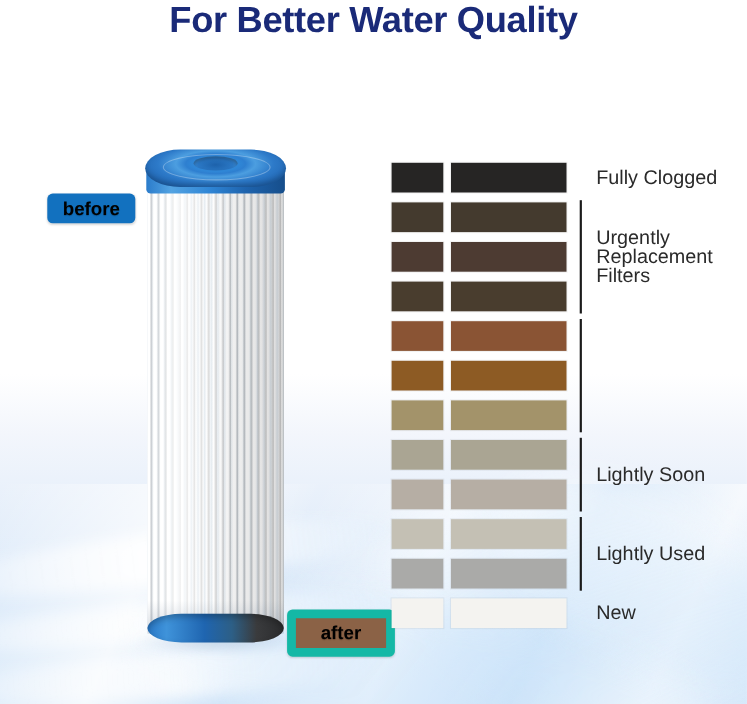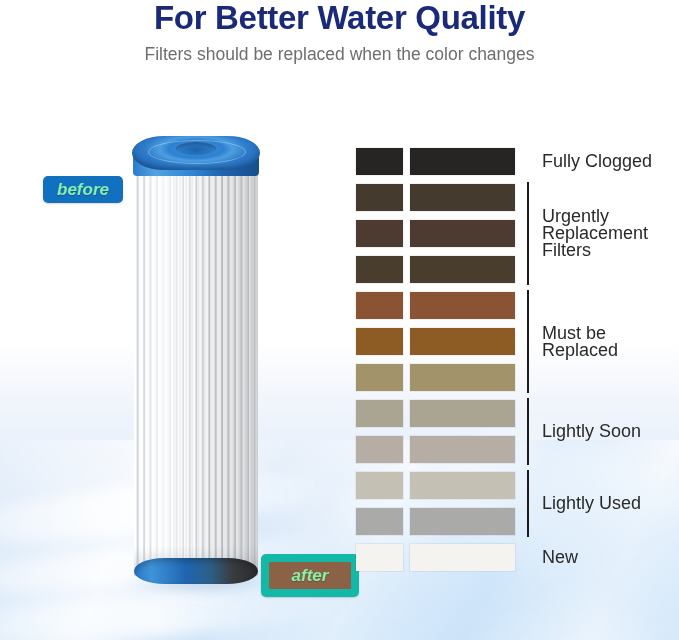--- a/index.html
+++ b/index.html
@@ -128,24 +128,23 @@
   .filter-shadow{
     position:absolute;left:120px;top:572px;width:152px;height:22px;
     border-radius:50%;
     background:radial-gradient(ellipse at 50% 50%,rgba(120,150,185,.30),rgba(150,180,210,0) 70%);
     filter:blur(4px);
   }
 
   
   .badge{
     position:absolute;
-    font-weight:bold;color:#86efac;
+    font-weight:bold;color:#000000;
     display:flex;align-items:center;justify-content:center;
     text-shadow:0 1px 1px rgba(0,0,0,.22);
-    font-style:italic;
   }
   .badge-before{
     left:43px;top:176px;width:80px;height:27px;
     background:#1271bf;border-radius:5px;font-size:17px;
     box-shadow:0 1px 2px rgba(0,0,0,.15);
   }
   .badge-after{
     left:261px;top:554px;width:82px;height:27px;
     background:#8b6246;border:8px solid #14b8a6;border-radius:5px;font-size:17px;
     box-shadow:0 1px 2px rgba(0,0,0,.15);
@@ -178,21 +177,20 @@
     <div class="b2"></div>
     <div class="wave w1"></div>
     <div class="wave w2"></div>
     <div class="wave w3"></div>
     <div class="wave w4"></div>
     <div class="wave w5"></div>
     <div class="wave w6"></div>
   </div>
 
   <div class="title">For Better Water Quality</div>
-  <div class="subtitle">Filters should be replaced when the color changes</div>
 
   <div class="filter-shadow"></div>
   <div class="filter">
     <div class="body">
       <div class="pleats"></div>
       <div class="sheen"></div>
     </div>
     <div class="bottom-shade"></div>
     <div class="bottom-ring"></div>
     <div class="collar"></div>
@@ -253,22 +251,20 @@
       <div class="row">
         <div class="sw small" style="background: rgb(244, 243, 240);"></div>
         <div class="sw big" style="background: rgb(244, 243, 240);"></div>
       </div>
       <div class="glabel" style="top: 5px;">Fully Clogged</div>
       <div class="bracket" style="top: 34px; height: 103px;"></div>
       <div class="glabel" style="top: 60px;">Urgently
 Replacement
 Filters</div>
       <div class="bracket" style="top: 142px; height: 103px;"></div>
-      <div class="glabel" style="top: 176.5px;">Must be
-Replaced</div>
       <div class="bracket" style="top: 250px; height: 67px;"></div>
       <div class="glabel" style="top: 275px;">Lightly Soon</div>
       <div class="bracket" style="top: 322px; height: 67px;"></div>
       <div class="glabel" style="top: 347px; text-align: center;">Lightly Used</div>
       <div class="glabel" style="top: 401px;">New</div>
     </div>
 
 </div>
 
 </body></html>

